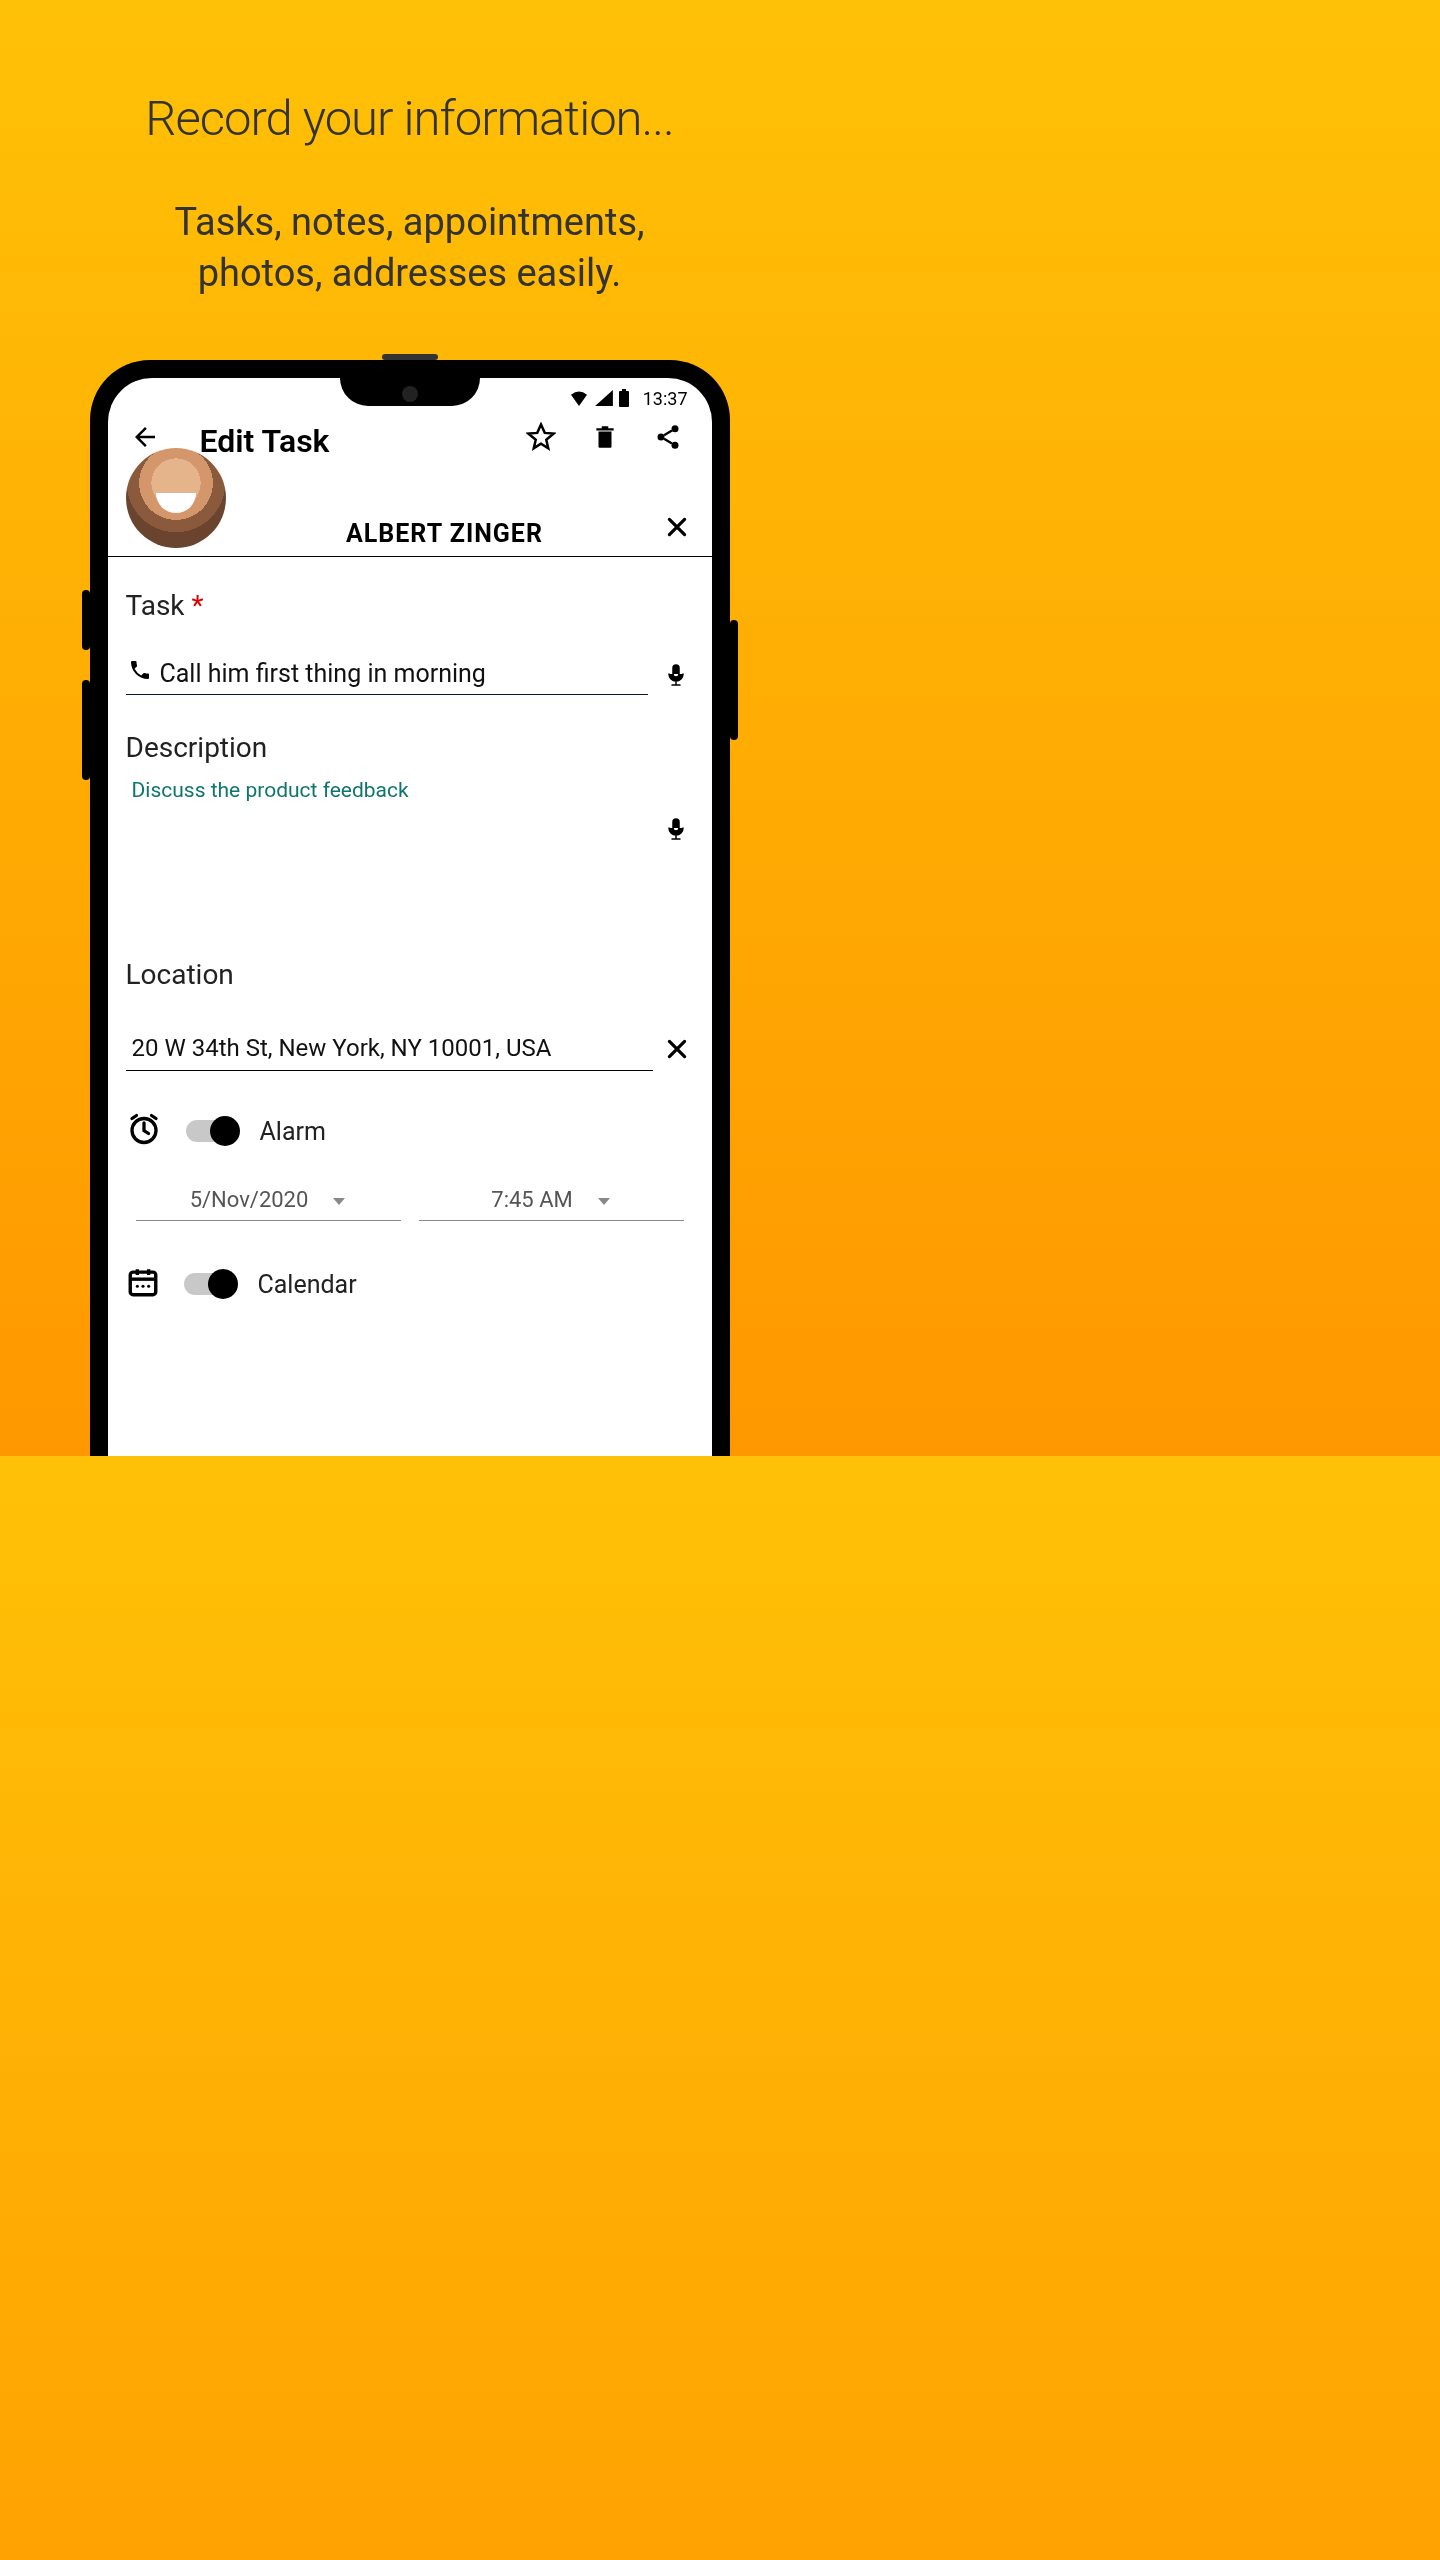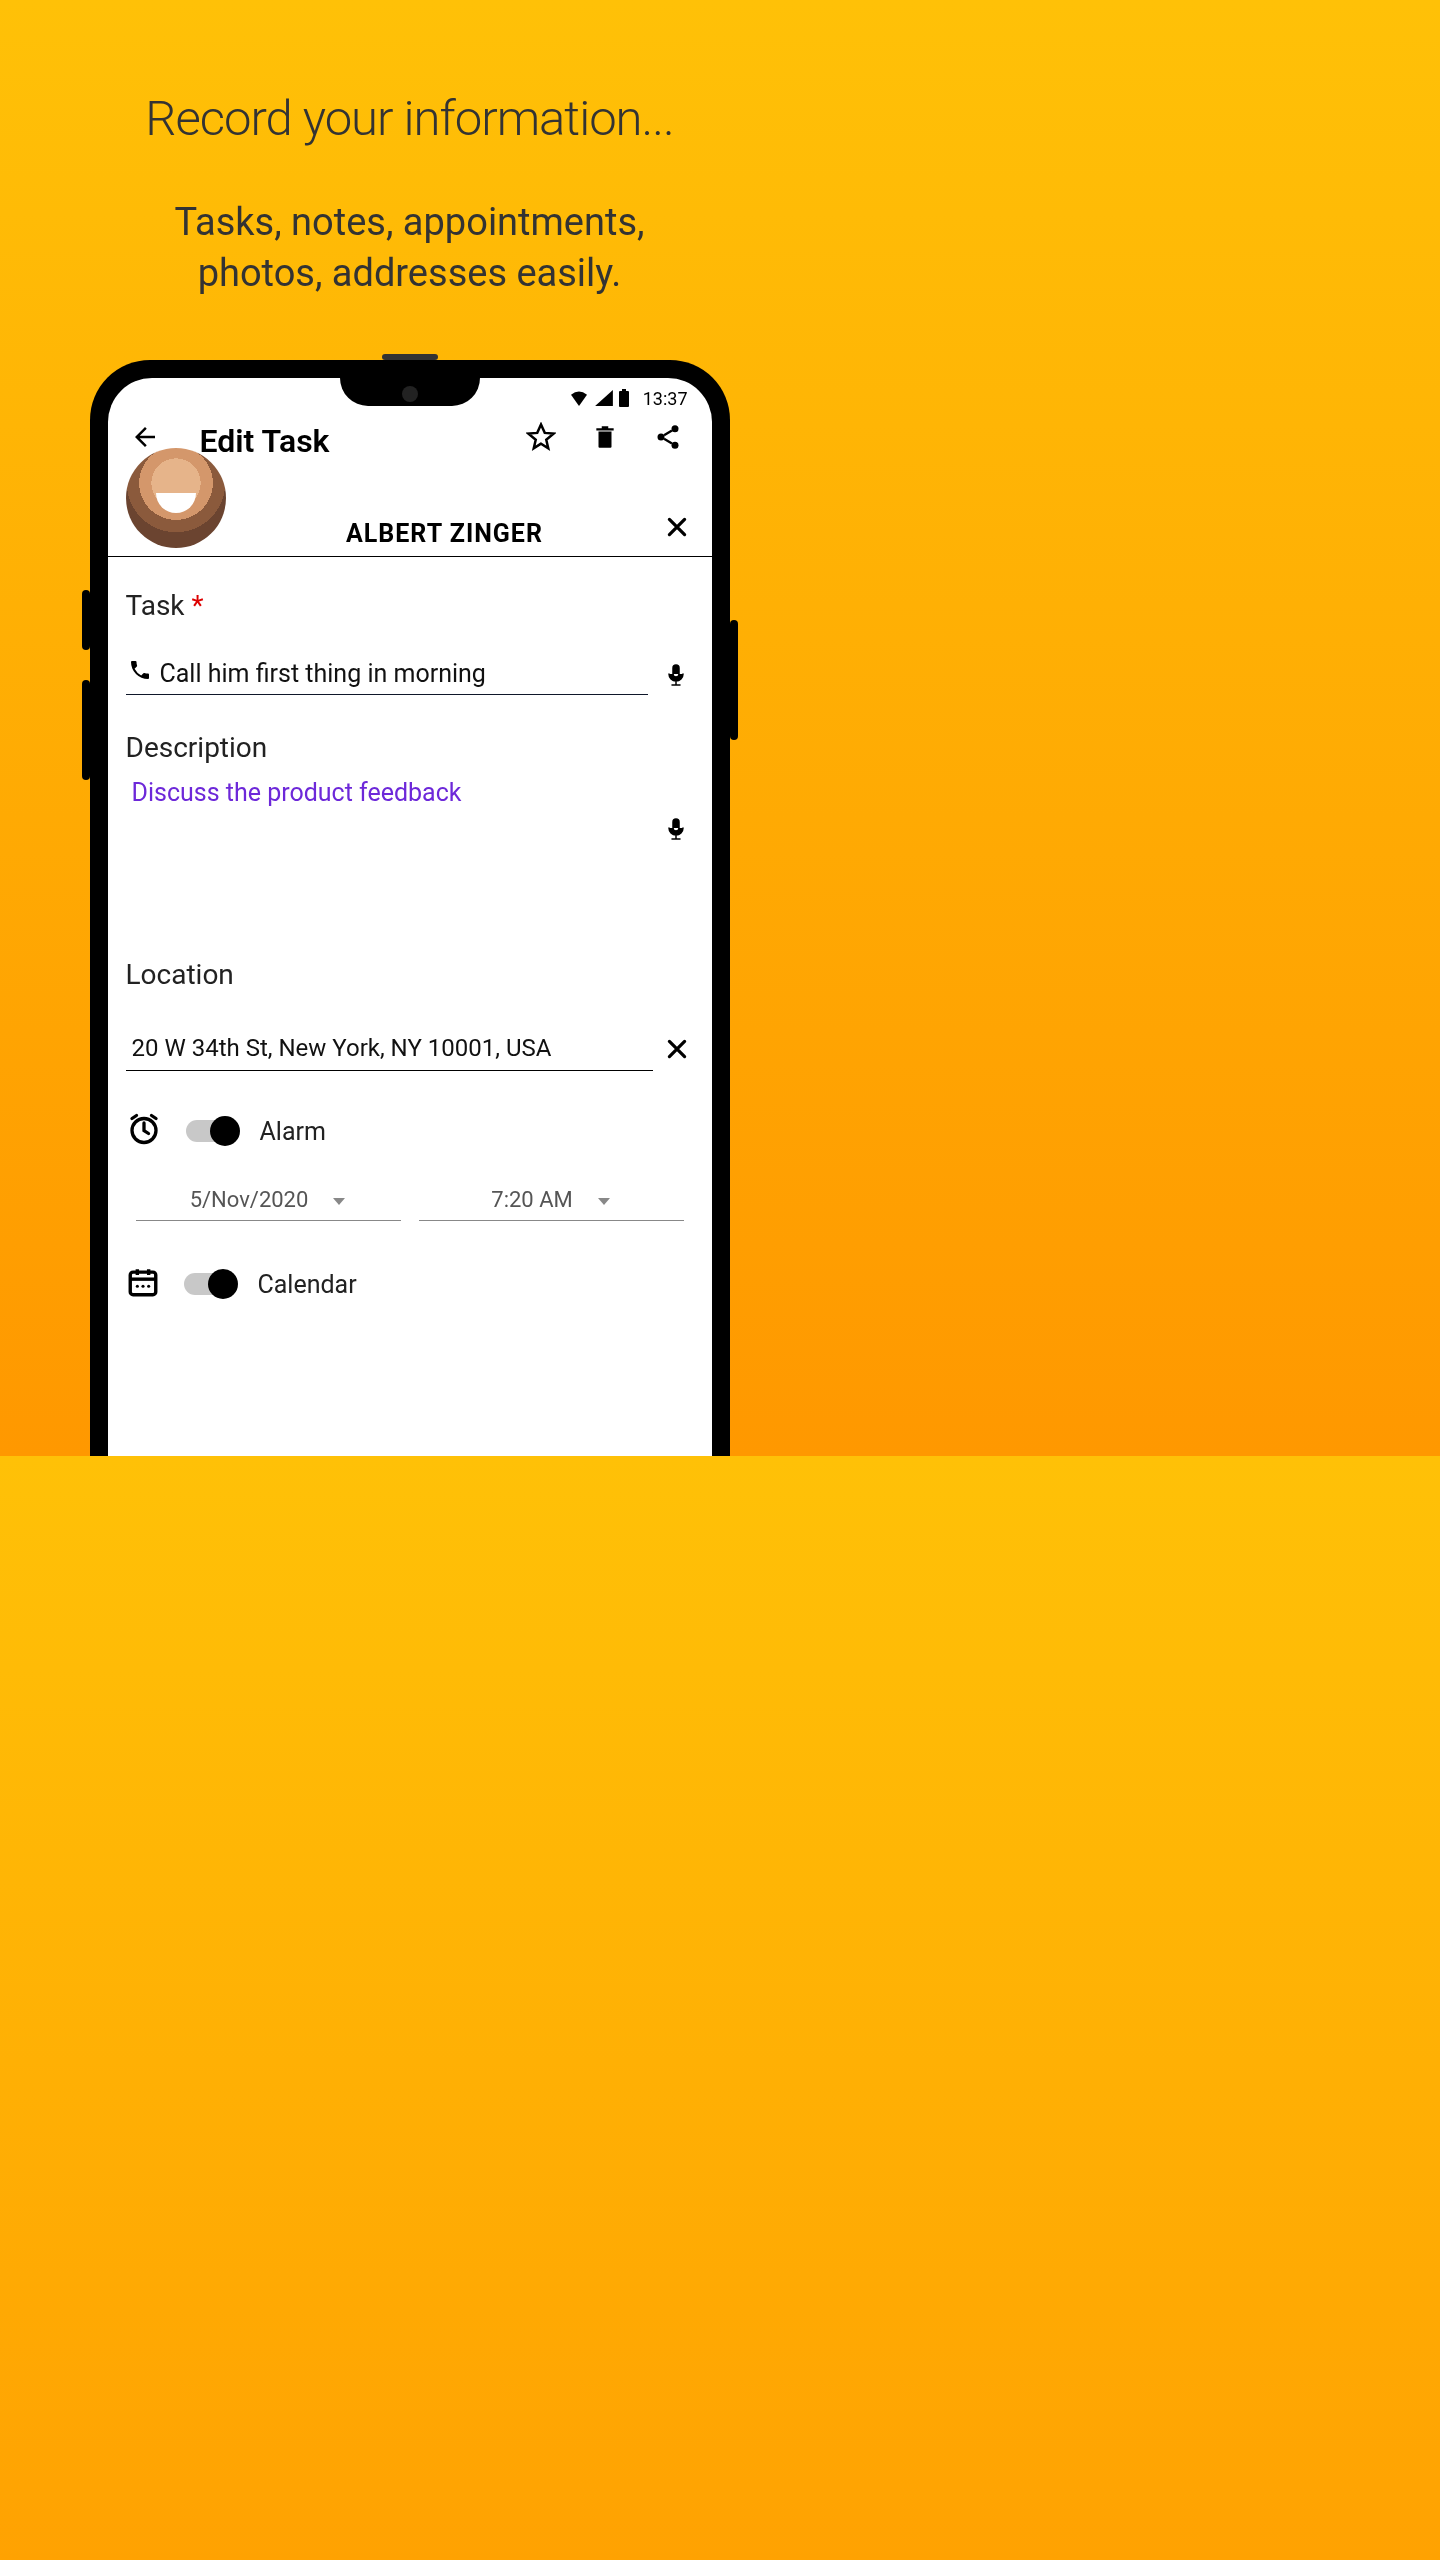--- a/index.html
+++ b/index.html
@@ -167,22 +167,22 @@
     display: flex;
     align-items: center;
     gap: 8px;
     border-bottom: 1px solid #0f172a;
     padding: 0 0 6px 2px;
     font-size: 25px;
     color: #111;
   }
   .mic-btn { cursor: pointer; padding: 0 6px; }
   .desc-value {
-    font-size: 25px;
-    color: #6d28d9;
+    font-size: 21px;
+    color: #0f766e;
     padding: 14px 0 0 6px;
     min-height: 180px;
   }
   .desc-mic-row { display: flex; justify-content: flex-end; margin-top: -130px; margin-bottom: 110px; }
   .location-row {
     display: flex;
     align-items: center;
     margin-top: 39px;
     gap: 7px;
   }
@@ -374,21 +374,21 @@
       <div class="datetime-row">
         <div class="dropdown">
           <span>5/Nov/2020</span>
           <span class="caret">
             <svg width="14" height="10" viewBox="0 0 14 10">
                 <path d="M1 1l6 7 6-7" fill="#888"></path>
               </svg>
           </span>
         </div>
         <div class="dropdown">
-          <span>7:20 AM</span>
+          <span>7:45 AM</span>
           <span class="caret">
             <svg width="14" height="10" viewBox="0 0 14 10">
                 <path d="M1 1l6 7 6-7" fill="#888"></path>
               </svg>
           </span>
         </div>
       </div>
 
       <div class="toggle-row" style="margin-top:44px">
         <span class="toggle-icon">

